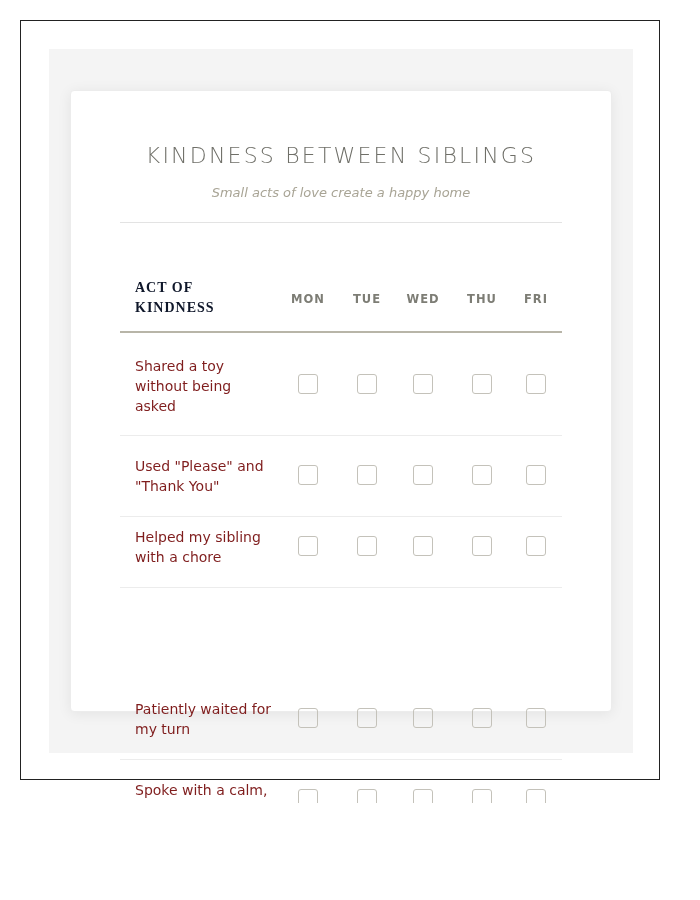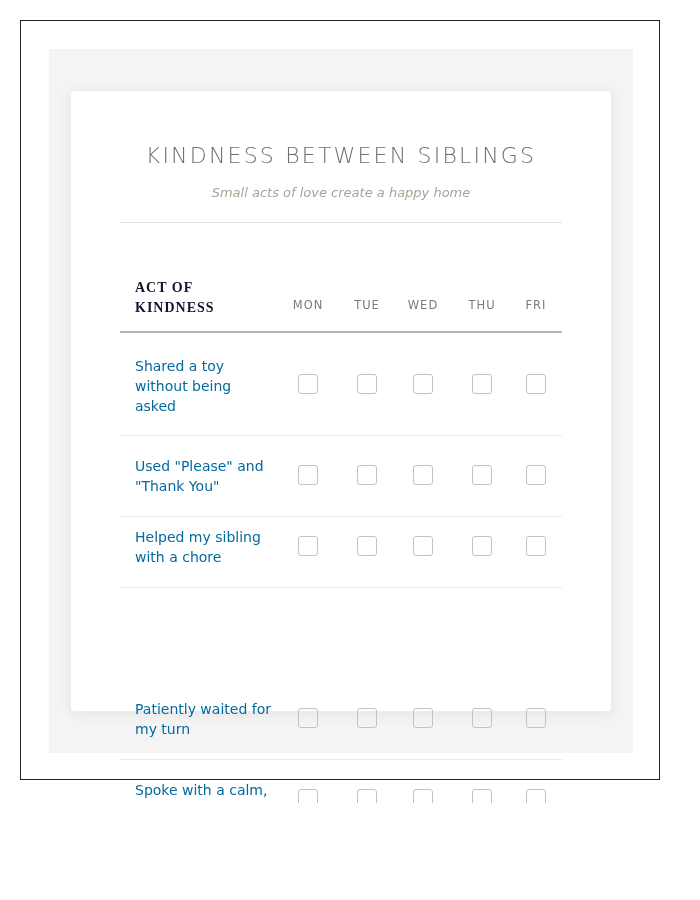--- a/index.html
+++ b/index.html
@@ -6,23 +6,23 @@
   body { width:700px; height:900px; position:relative; overflow:hidden; font-family:"DejaVu Sans", sans-serif; }
   .frame { position:absolute; left:20px; top:20px; width:640px; height:760px; border:1px solid #222; box-sizing:border-box; }
   .panel { position:absolute; left:49px; top:49px; width:584px; height:704px; background:#f4f4f4; }
   .card { position:absolute; left:70px; top:90px; width:542px; height:622px; background:#fff; border-radius:4px; box-shadow:0 2px 14px rgba(0,0,0,0.07); border:1px solid #ececec; box-sizing:border-box; }
   .content { position:absolute; left:120px; top:0; width:442px; height:803px; overflow:hidden; }
   .title { position:absolute; top:143px; left:0; width:442px; text-align:center; font-family:"DejaVu Sans", sans-serif; font-weight:200; font-size:22px; letter-spacing:2.2px; color:#6f6f68; }
   .subtitle { position:absolute; top:185px; left:0; width:442px; text-align:center; font-family:"DejaVu Sans", sans-serif; font-style:italic; font-size:13px; color:#a8a495; }
   .rule { position:absolute; top:222px; left:0; width:442px; height:1px; background:#e3e3e3; }
   .thead { position:absolute; top:270px; left:0; width:442px; height:63px; border-bottom:2px solid #b8b5a8; box-sizing:border-box; }
   .th-act { position:absolute; left:15px; top:8px; font-family:Liberation Serif, serif; font-weight:bold; font-size:14px; line-height:20px; letter-spacing:1px; color:#0f172a; width:110px; }
-  .th-day { position:absolute; top:28px; font-family:"DejaVu Sans", sans-serif; font-weight:normal; font-size:11.5px; letter-spacing:1px; color:#7d7d75; text-align:center; width:50px; }
+  .th-day { position:absolute; top:22px; font-family:"DejaVu Sans", sans-serif; font-weight:bold; font-size:11.5px; letter-spacing:1px; color:#7d7d75; text-align:center; width:50px; }
   .row { position:absolute; left:0; width:442px; border-bottom:1px solid #ececec; box-sizing:border-box; }
-  .row-label { position:absolute; left:15px; font-family:"DejaVu Sans", sans-serif; font-size:14px; line-height:20px; color:#0369a1; width:140px; }
+  .row-label { position:absolute; left:15px; font-family:"DejaVu Sans", sans-serif; font-size:14px; line-height:20px; color:#7f1d1d; width:140px; }
   .cb { position:absolute; width:20px; height:20px; border:1.5px solid #c4c2ba; border-radius:3px; box-sizing:border-box; background:transparent; }
 </style>
 </head>
 <body>
 
 <div class="frame"></div>
 <div class="panel"></div>
 <div class="card"></div>
 
 <div class="content">

